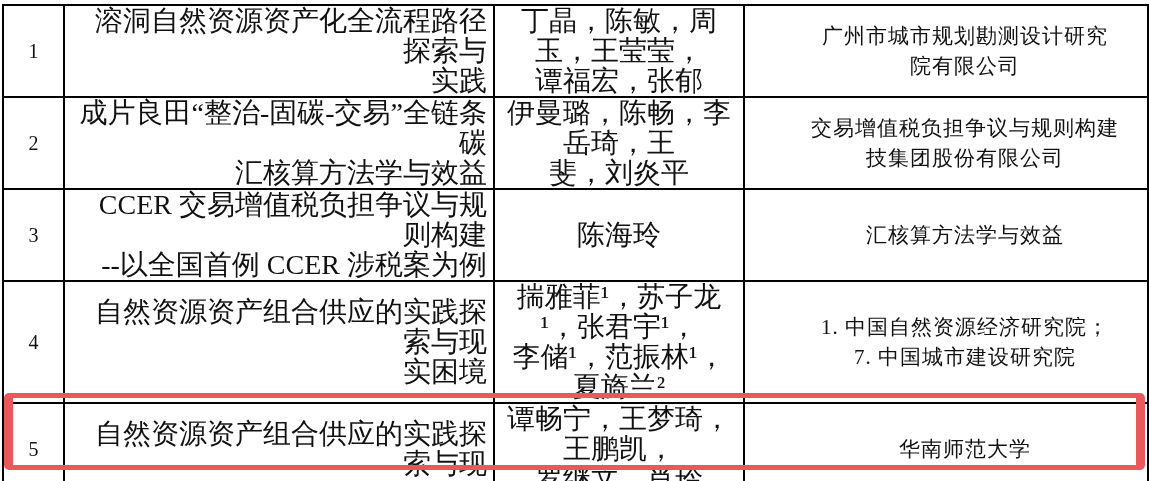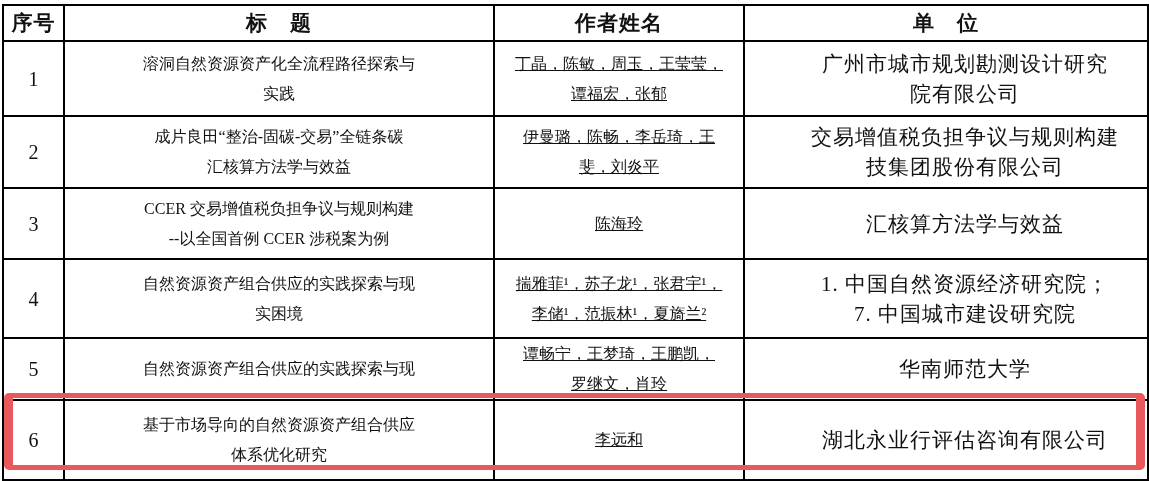--- a/index.html
+++ b/index.html
@@ -23,22 +23,22 @@
     white-space:pre-line;
     line-height:30px;
     overflow:hidden;
   }
   .paper-table th{font-weight:bold;font-size:21px;letter-spacing:1px;}
   .col-index{width:61px;}
   .col-title{width:430px;}
   .col-authors{width:250px;}
   .col-unit{width:404px;}
   td.cell-index{font-size:20px;}
-  td.cell-title{font-size:16px;}
-  td.cell-authors{font-size:16px;text-decoration:underline;}
+  td.cell-title{font-size:28px;text-align:right;}
+  td.cell-authors{font-size:28px;}
   td.cell-unit{font-size:21px;letter-spacing:1px;padding-left:44px;}
   tr.row-header{height:36px;}
   tr.row-1{height:75px;}
   tr.row-2{height:72px;}
   tr.row-3{height:71px;}
   tr.row-4{height:79px;}
   tr.row-5{height:60px;}
   tr.row-6{height:80px;}
   .highlight-box{
     position:absolute;
@@ -57,26 +57,20 @@
 <body>
 
 <table class="paper-table">
   <colgroup>
     <col class="col-index">
     <col class="col-title">
     <col class="col-authors">
     <col class="col-unit">
   </colgroup>
   <tbody>
-    <tr class="row-header">
-      <th>序号</th>
-      <th>标　题</th>
-      <th>作者姓名</th>
-      <th>单　位</th>
-    </tr>
     <tr class="row-1">
       <td class="cell-index">1</td>
       <td class="cell-title">溶洞自然资源资产化全流程路径探索与
 实践</td>
       <td class="cell-authors">丁晶，陈敏，周玉，王莹莹，
 谭福宏，张郁</td>
       <td class="cell-unit">广州市城市规划勘测设计研究
 院有限公司</td>
     </tr>
     <tr class="row-2">

